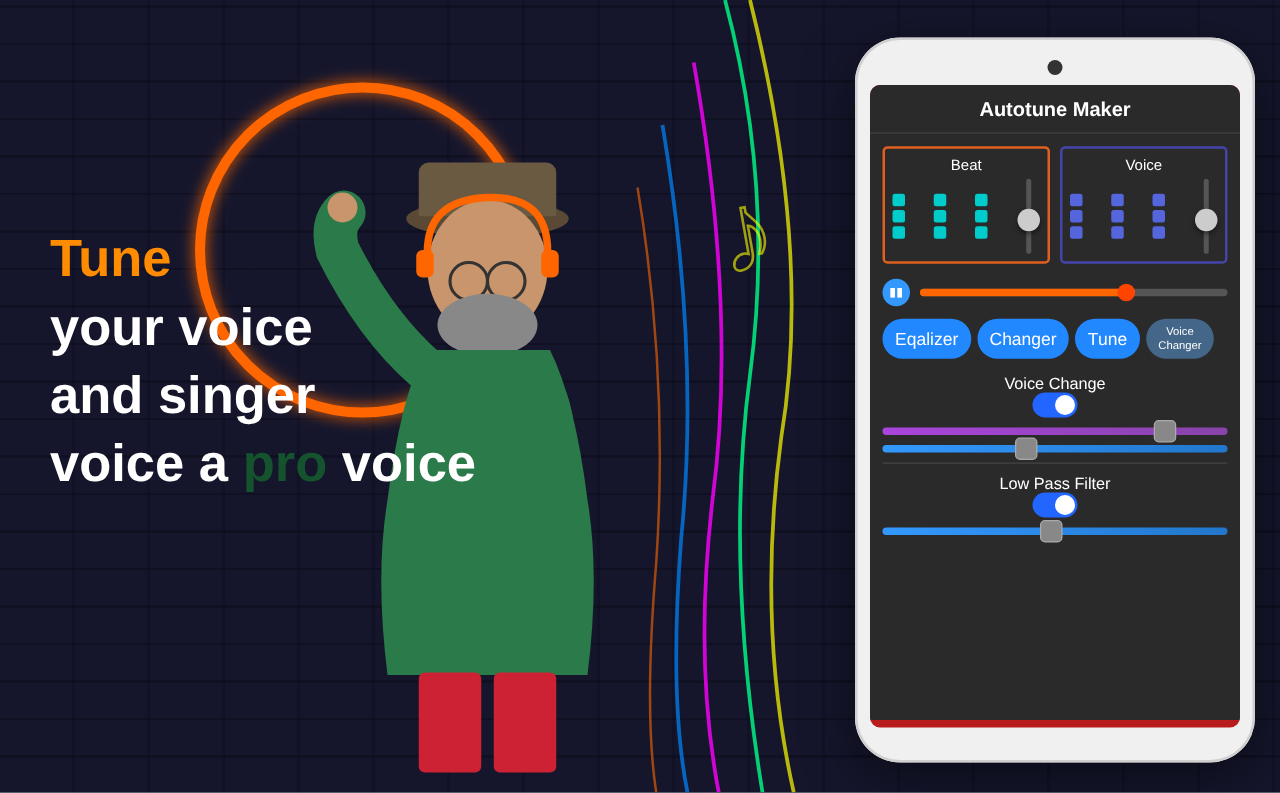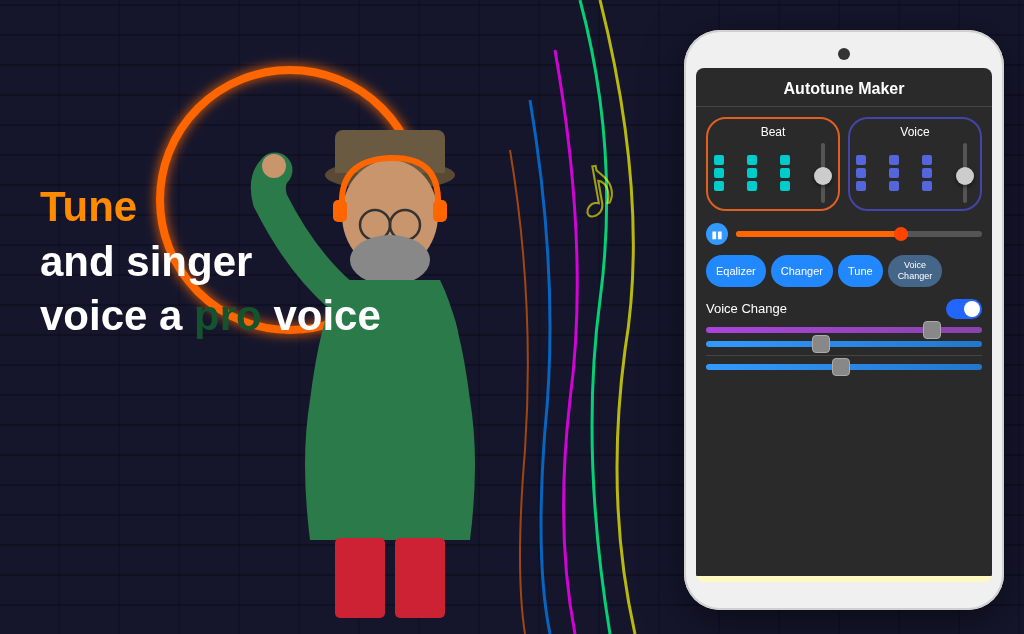--- a/index.html
+++ b/index.html
@@ -111,21 +111,21 @@
 
     .phone-camera {
       width: 12px;
       height: 12px;
       background: #333;
       border-radius: 50%;
       margin: 0 auto 8px;
     }
 
     .phone-screen {
-      background: #fef9c3;
+      background: #b91c1c;
       border-radius: 8px;
       height: calc(100% - 30px);
       overflow: hidden;
       position: relative;
     }
 
     
     .app-header {
       background: #2a2a2a;
       color: white;
@@ -146,21 +146,21 @@
     
     .cards-row {
       display: flex;
       gap: 8px;
       margin-bottom: 12px;
     }
 
     .audio-card {
       flex: 1;
       border: 2px solid #e06020;
-      border-radius: 20px;
+      border-radius: 4px;
       padding: 6px;
       display: flex;
       flex-direction: column;
     }
 
     .audio-card.voice-card {
       border-color: #4444aa;
     }
 
     .card-label {
@@ -274,35 +274,36 @@
       gap: 5px;
       margin-bottom: 12px;
     }
 
     .filter-btn {
       background: #2288ff;
       color: white;
       border: none;
       border-radius: 16px;
       padding: 5px 10px;
-      font-size: 11px;
+      font-size: 14px;
       cursor: pointer;
     }
 
     .filter-btn.voice-changer {
       background: #446688;
       font-size: 10px;
     }
 
     
     .section-row {
       display: flex;
       align-items: center;
       justify-content: space-between;
       margin-bottom: 8px;
+      flex-direction: column;
     }
 
     .section-label {
       color: white;
       font-size: 13px;
     }
 
     .toggle-switch {
       width: 36px;
       height: 20px;
@@ -417,20 +418,21 @@
 
   <path d="M 162 145 Q 160 100 210 98 Q 260 96 258 145" fill="none" stroke="#ff6600" stroke-width="6" stroke-linecap="round"></path>
   <rect x="153" y="140" width="14" height="22" rx="5" fill="#ff6600"></rect>
   <rect x="253" y="140" width="14" height="22" rx="5" fill="#ff6600"></rect>
 </svg>
 
 <div class="left-content">
 
   <div class="tagline">
     <div><span class="tune-word">Tune</span></div>
+    <div>your voice</div>
     <div>and singer</div>
     <div>
       <span>voice a </span><span class="pro-word">pro</span><span> voice</span>
     </div>
   </div>
 </div>
 
 <div class="phone-container">
   <div class="phone-body">
     <div class="phone-camera"></div>
@@ -521,20 +523,26 @@
         </div>
 
         <div class="h-slider-row">
           <div class="h-track h-track-blue">
             <div class="h-thumb h-thumb-blue"></div>
           </div>
         </div>
 
         <div class="divider"></div>
 
+        <div class="section-row">
+          <span class="section-label">Low Pass Filter</span>
+          <div class="toggle-switch on">
+            <div class="toggle-thumb"></div>
+          </div>
+        </div>
 
         <div class="h-slider-row">
           <div class="h-track h-track-blue">
             <div class="h-thumb h-thumb-blue" style="right:48%;"></div>
           </div>
         </div>
 
       </div>
     </div>
   </div>

